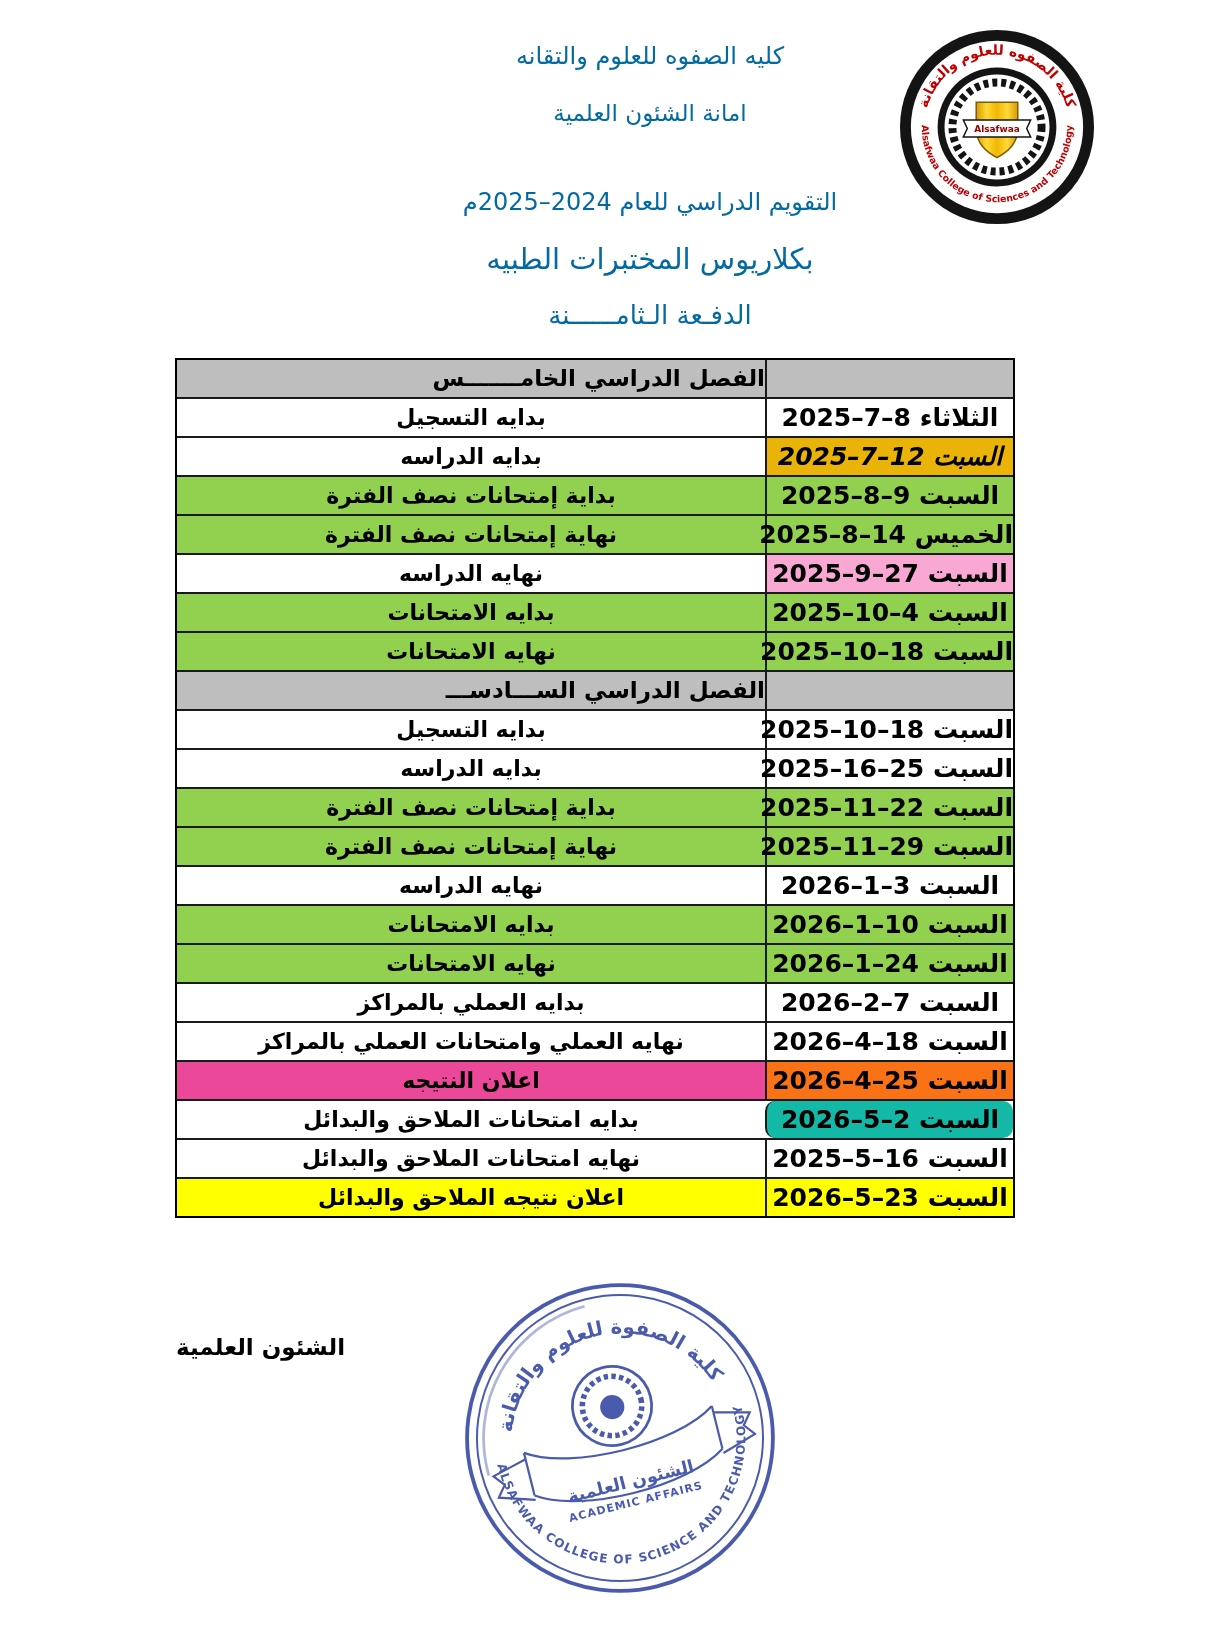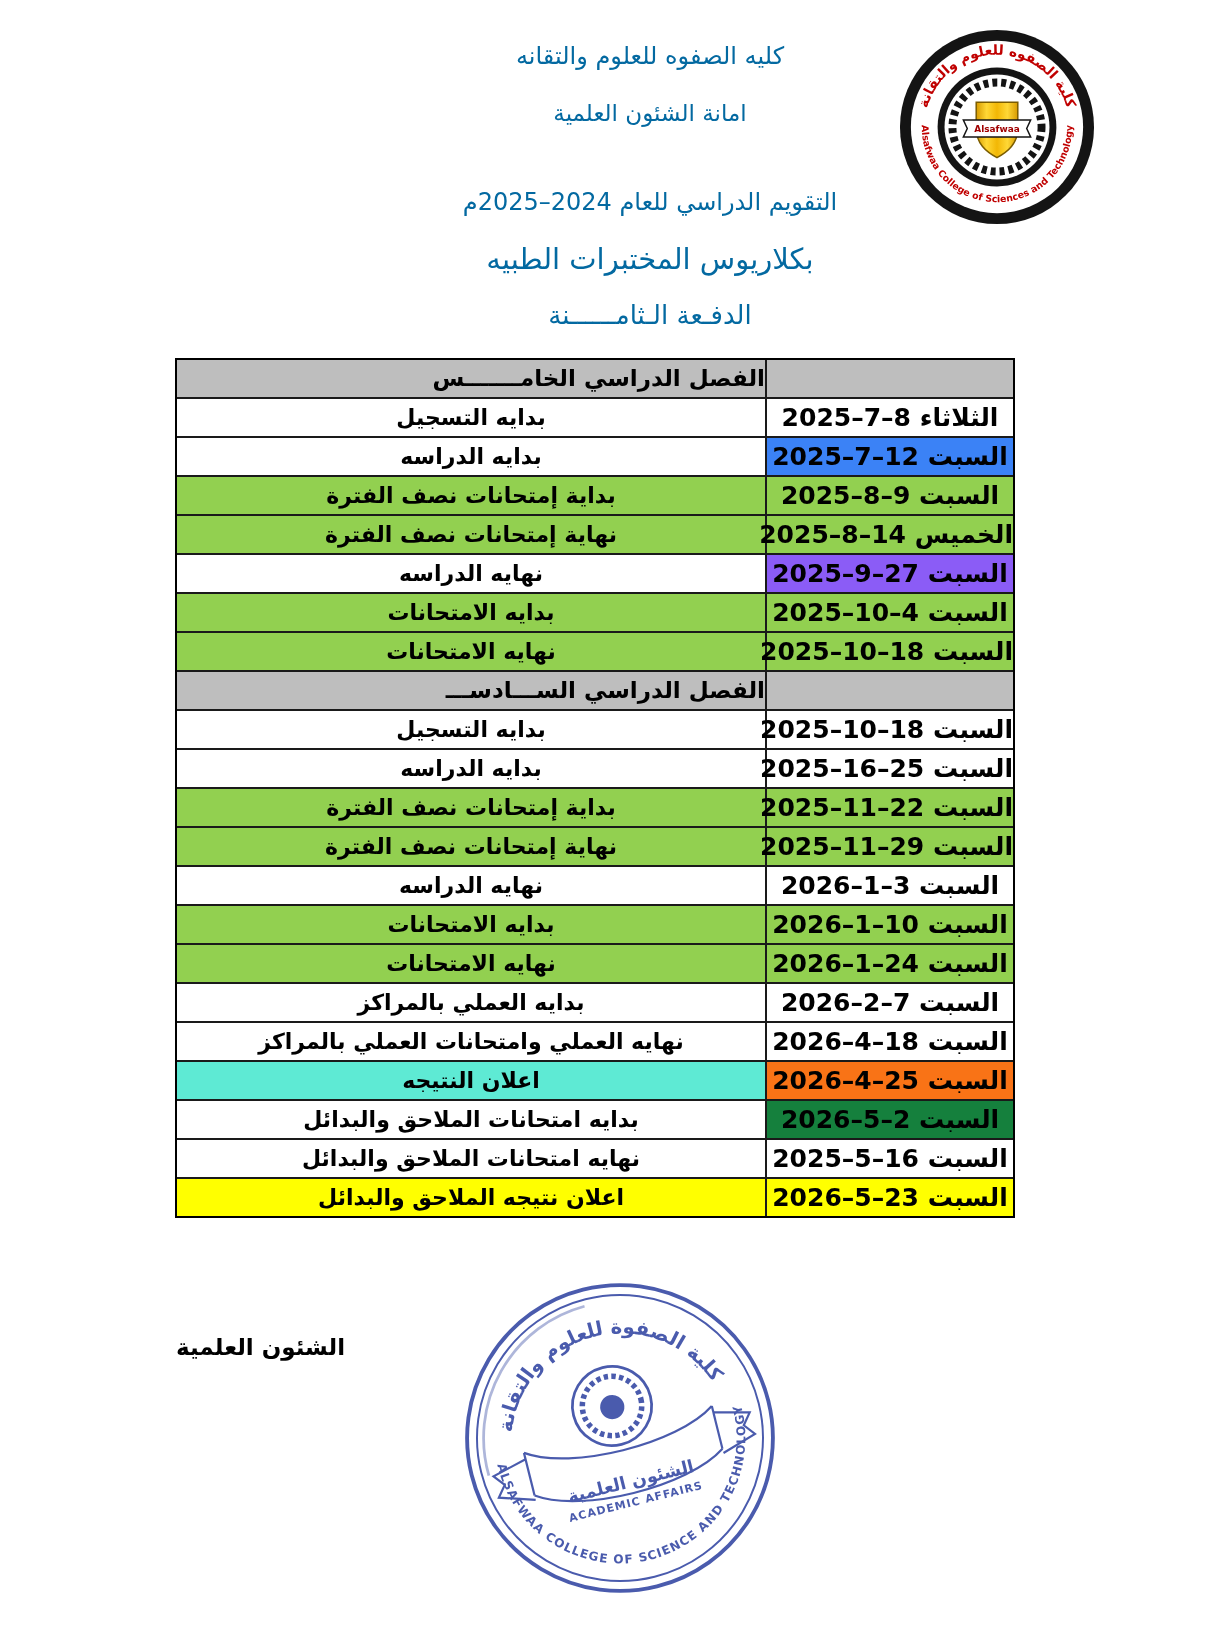--- a/index.html
+++ b/index.html
@@ -101,33 +101,33 @@
       <div class="row header-row">
         <div class="cell event-cell" style="background: rgb(190, 190, 190);">الفصل الدراسي الخامـــــــس</div>
         <div class="cell date-cell" style="background: rgb(190, 190, 190);"></div>
       </div>
       <div class="row">
         <div class="cell event-cell" style="background: rgb(255, 255, 255);">بدايه التسجيل</div>
         <div class="cell date-cell" style="background: rgb(255, 255, 255);">الثلاثاء 8–7–2025</div>
       </div>
       <div class="row">
         <div class="cell event-cell" style="background: rgb(255, 255, 255);">بدايه الدراسه</div>
-        <div class="cell date-cell" style="background: #3b82f6;">السبت 12–7–2025</div>
+        <div class="cell date-cell" style="background: #eab308; font-style: italic;">السبت 12–7–2025</div>
       </div>
       <div class="row">
         <div class="cell event-cell" style="background: rgb(146, 208, 80);">بداية إمتحانات نصف الفترة</div>
         <div class="cell date-cell" style="background: rgb(146, 208, 80); text-align: center;">السبت 9–8–2025</div>
       </div>
       <div class="row">
         <div class="cell event-cell" style="background: rgb(146, 208, 80);">نهاية إمتحانات نصف الفترة</div>
         <div class="cell date-cell" style="background: rgb(146, 208, 80);">الخميس 14–8–2025</div>
       </div>
       <div class="row">
         <div class="cell event-cell" style="background: rgb(255, 255, 255);">نهايه الدراسه</div>
-        <div class="cell date-cell" style="background: #8b5cf6;">السبت 27–9–2025</div>
+        <div class="cell date-cell" style="background: #f9a8d4;">السبت 27–9–2025</div>
       </div>
       <div class="row">
         <div class="cell event-cell" style="background: rgb(146, 208, 80);">بدايه الامتحانات</div>
         <div class="cell date-cell" style="background: rgb(146, 208, 80);">السبت 4–10–2025</div>
       </div>
       <div class="row">
         <div class="cell event-cell" style="background: rgb(146, 208, 80);">نهايه الامتحانات</div>
         <div class="cell date-cell" style="background: rgb(146, 208, 80);">السبت 18–10–2025</div>
       </div>
       <div class="row header-row">
@@ -164,26 +164,26 @@
       </div>
       <div class="row">
         <div class="cell event-cell" style="background: rgb(255, 255, 255);">بدايه العملي بالمراكز</div>
         <div class="cell date-cell" style="background: rgb(255, 255, 255);">السبت 7–2–2026</div>
       </div>
       <div class="row">
         <div class="cell event-cell" style="background: rgb(255, 255, 255);">نهايه العملي وامتحانات العملي بالمراكز</div>
         <div class="cell date-cell" style="background: rgb(255, 255, 255);">السبت 18–4–2026</div>
       </div>
       <div class="row">
-        <div class="cell event-cell" style="background: #5eead4;">اعلان النتيجه</div>
+        <div class="cell event-cell" style="background: #ec4899;">اعلان النتيجه</div>
         <div class="cell date-cell" style="background: #f97316;">السبت 25–4–2026</div>
       </div>
       <div class="row">
         <div class="cell event-cell" style="background: rgb(255, 255, 255);">بدايه امتحانات الملاحق والبدائل</div>
-        <div class="cell date-cell" style="background: #15803d;">السبت 2–5–2026</div>
+        <div class="cell date-cell" style="background: #14b8a6; border-radius: 10px;">السبت 2–5–2026</div>
       </div>
       <div class="row">
         <div class="cell event-cell" style="background: rgb(255, 255, 255);">نهايه امتحانات الملاحق والبدائل</div>
         <div class="cell date-cell" style="background: rgb(255, 255, 255);">السبت 16–5–2025</div>
       </div>
       <div class="row">
         <div class="cell event-cell" style="background: rgb(255, 255, 0);">اعلان نتيجه الملاحق والبدائل</div>
         <div class="cell date-cell" style="background: rgb(255, 255, 0);">السبت 23–5–2026</div>
       </div>
     </div>

